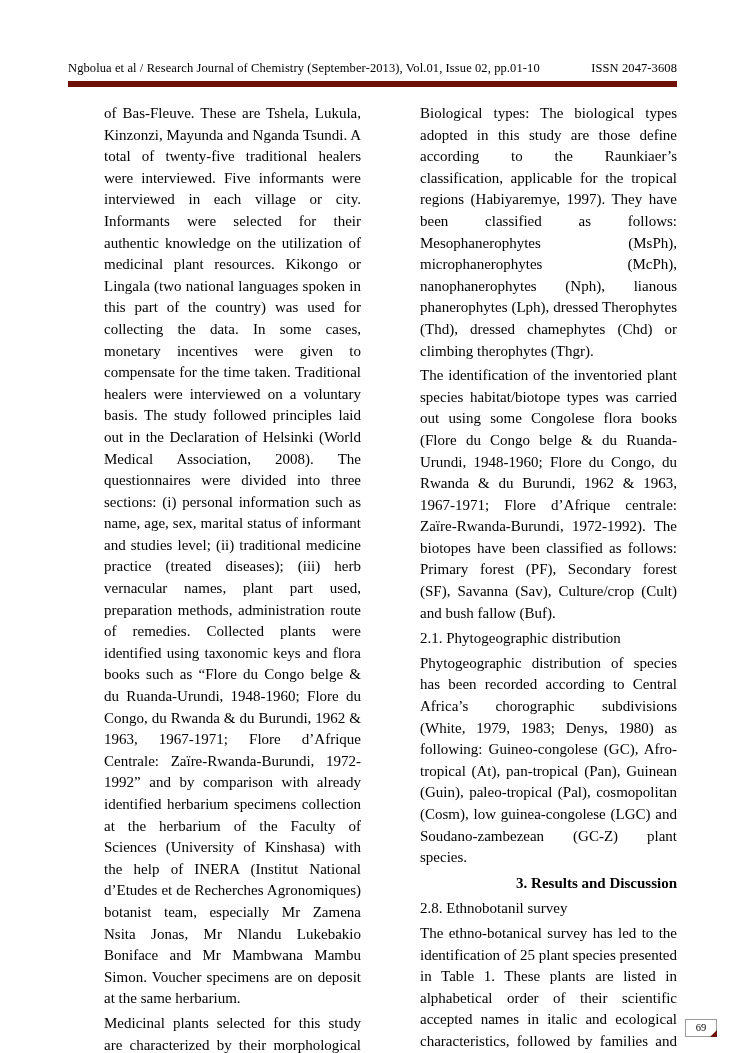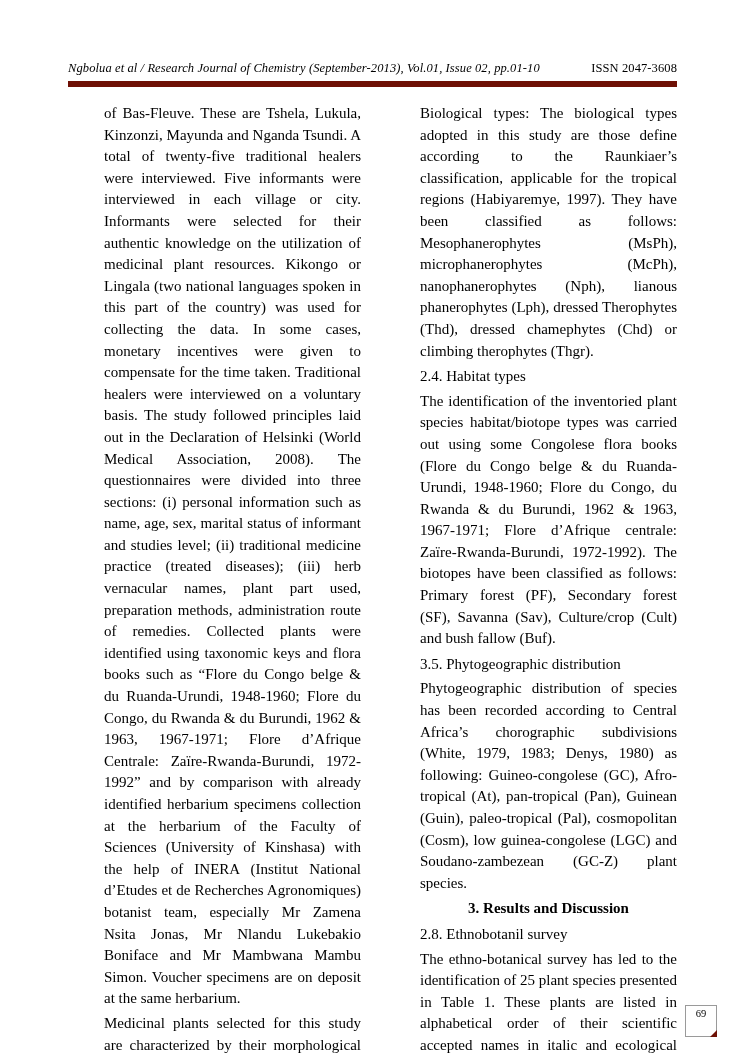--- a/index.html
+++ b/index.html
@@ -22,21 +22,21 @@
     left: 68px;
     right: 69px;
     top: 61px;
     display: flex;
     justify-content: space-between;
     align-items: baseline;
     font-size: 12.5px;
     letter-spacing: 0.1px;
     white-space: nowrap;
   }
-  .header .citation { padding-right: 12px; font-style: italic; }
+  .header .citation { padding-right: 12px; }
   .rule {
     position: absolute;
     left: 68px;
     right: 69px;
     top: 81px;
     height: 6px;
     background: #6e1005;
   }
   .content {
     position: absolute;
@@ -48,28 +48,28 @@
   }
   .col {
     width: 293px;
     font-size: 15px;
     line-height: 21.6px;
     text-align: justify;
     margin-left: 36px;
   }
   .para { margin: 0 0 3px 0; }
   .heading { margin: 4px 0 3px 0; text-align: left; }
-  .heading-bold { margin: 4px 0 3px 0; text-align: center; font-weight: bold; }
+  .heading-bold { margin: 4px 0 3px 0; text-align: right; font-weight: bold; }
   .pagenum-box {
     position: absolute;
     right: 29px;
     bottom: 16px;
     min-width: 32px;
     border: 1px solid #9a9a9a;
-    padding: 2px 9px 17px 9px;
+    padding: 2px 9px 3px 9px;
     font-size: 10.5px;
     text-align: center;
     background: #ffffff;
   }
   .page-corner {
     position: absolute;
     right: -1px;
     bottom: -1px;
     width: 0;
     height: 0;
@@ -91,23 +91,22 @@
 
   <div class="content">
 
     <div class="col">
       <p class="para">of Bas-Fleuve. These are Tshela, Lukula, Kinzonzi, Mayunda and Nganda Tsundi. A total of twenty-five traditional healers were interviewed. Five informants were interviewed in each village or city. Informants were selected for their authentic knowledge on the utilization of medicinal plant resources. Kikongo or Lingala (two national languages spoken in this part of the country) was used for collecting the data. In some cases, monetary incentives were given to compensate for the time taken. Traditional healers were interviewed on a voluntary basis. The study followed principles laid out in the Declaration of Helsinki (World Medical Association, 2008). The questionnaires were divided into three sections: (i) personal information such as name, age, sex, marital status of informant and studies level; (ii) traditional medicine practice (treated diseases); (iii) herb vernacular names, plant part used, preparation methods, administration route of remedies. Collected plants were identified using taxonomic keys and flora books such as “Flore du Congo belge &amp; du Ruanda-Urundi, 1948-1960; Flore du Congo, du Rwanda &amp; du Burundi, 1962 &amp; 1963, 1967-1971; Flore d’Afrique Centrale: Zaïre-Rwanda-Burundi, 1972-1992” and by comparison with already identified herbarium specimens collection at the herbarium of the Faculty of Sciences (University of Kinshasa) with the help of INERA (Institut National d’Etudes et de Recherches Agronomiques) botanist team, especially Mr Zamena Nsita Jonas, Mr Nlandu Lukebakio Boniface and Mr Mambwana Mambu Simon. Voucher specimens are on deposit at the same herbarium.</p>
       <p class="para">Medicinal plants selected for this study are characterized by their morphological types, biological types, habitat types and phytogeographic distribution.  Morphological type: The  morphological type’s classification of medicinal plant species was carried out according to Pauwels’ classification (1993). These plants were classified as following:  trees (T), shrubs (Shr), liana (L),</p>
     </div>
 
     <div class="col">
       <p class="para">Biological types: The biological types adopted in this study are those define according to the Raunkiaer’s classification, applicable for the tropical regions (Habiyaremye, 1997). They have been classified as follows: Mesophanerophytes (MsPh), microphanerophytes (McPh), nanophanerophytes (Nph), lianous phanerophytes (Lph), dressed Therophytes (Thd), dressed chamephytes (Chd) or climbing therophytes (Thgr).</p>
-      <p class="heading">2.4. Habitat types</p>
       <p class="para">The identification of the inventoried plant species habitat/biotope types was carried out using some Congolese flora books (Flore du Congo belge &amp; du Ruanda-Urundi, 1948-1960; Flore du Congo, du Rwanda &amp; du Burundi, 1962 &amp; 1963, 1967-1971; Flore d’Afrique centrale: Zaïre-Rwanda-Burundi, 1972-1992). The biotopes have been classified as follows: Primary forest (PF), Secondary forest (SF), Savanna (Sav), Culture/crop (Cult) and bush fallow (Buf).</p>
-      <p class="heading">3.5. Phytogeographic distribution</p>
+      <p class="heading">2.1. Phytogeographic distribution</p>
       <p class="para">Phytogeographic distribution of species has been recorded according to Central Africa’s chorographic subdivisions (White, 1979, 1983; Denys, 1980) as following: Guineo-congolese (GC), Afro-tropical (At), pan-tropical (Pan), Guinean (Guin), paleo-tropical (Pal), cosmopolitan (Cosm), low guinea-congolese (LGC) and Soudano-zambezean (GC-Z) plant species.</p>
       <p class="heading-bold">3. Results and Discussion</p>
       <p class="heading">2.8. Ethnobotanil survey</p>
       <p class="para">The ethno-botanical survey has led to the identification of 25 plant species presented in Table 1. These plants are listed in alphabetical order of their scientific accepted names in italic and ecological characteristics, followed by families and voucher numbers. The ethno-botanical information concerns the Congolese vernacular names, treated diseases and used part, mode of preparation/administration.</p>
     </div>
 
   </div>
 
   <div class="pagenum-box">
     <span>69</span>

